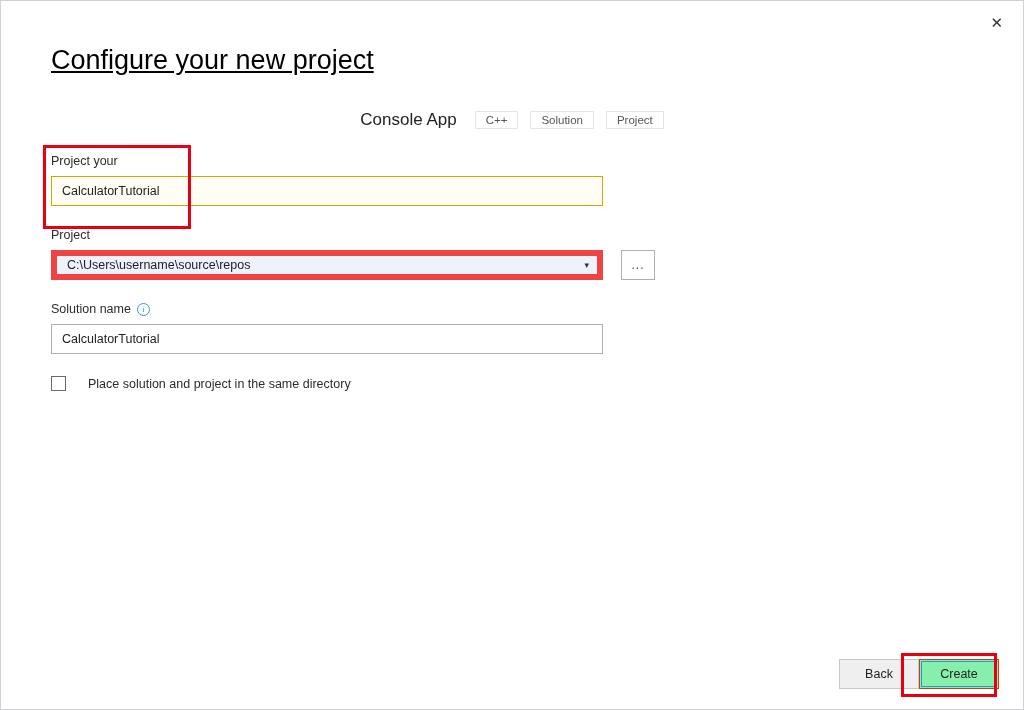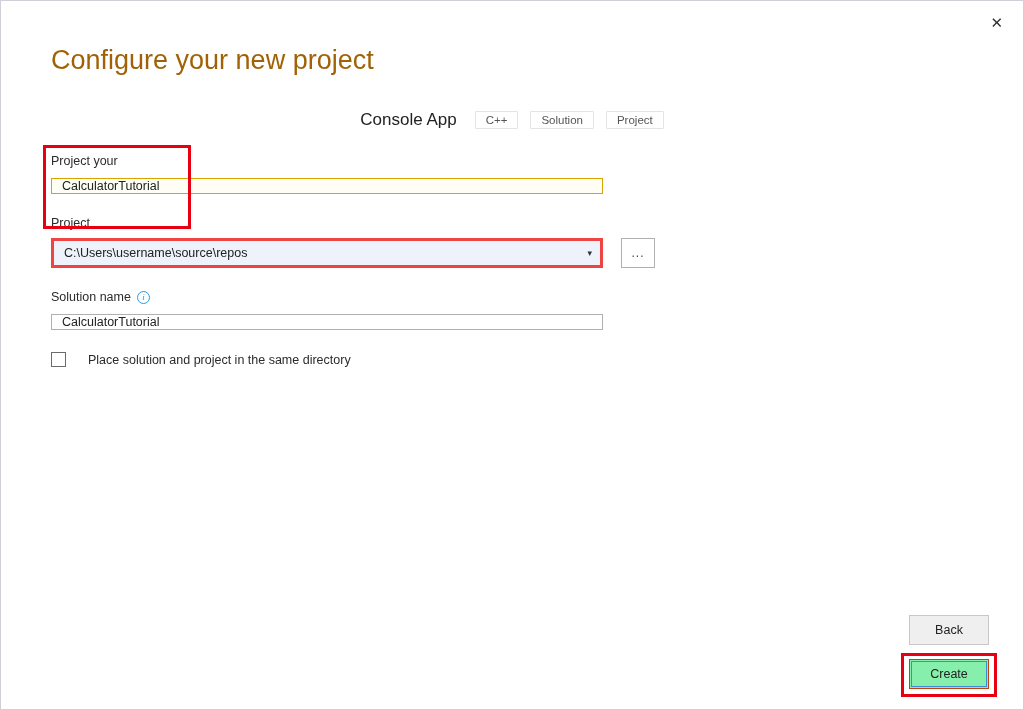--- a/index.html
+++ b/index.html
@@ -26,22 +26,23 @@
       cursor: pointer;
       line-height: 1;
       padding: 4px 6px;
     }
     .content {
       padding: 44px 50px 0 50px;
     }
     h1.page-title {
       font-size: 27px;
       font-weight: 400;
-      color: #a16207;
+      color: #000000;
       margin-bottom: 34px;
+      text-decoration: underline;
     }
     .subtitle-row {
       display: flex;
       align-items: center;
       gap: 12px;
       margin-bottom: 24px;
       justify-content: center;
     }
     .subtitle-row .app-type {
       font-size: 17px;
@@ -77,41 +78,41 @@
       border: 1px solid #3399dd;
       border-radius: 50%;
       color: #3399dd;
       font-size: 9px;
       font-style: italic;
       font-family: Georgia, serif;
       line-height: 1;
     }
     .text-input {
       width: 552px;
-      height: 16px;
+      height: 30px;
       border: 1px solid #b0b0b0;
       padding: 0 10px;
       font-size: 12.5px;
       color: #222;
       outline: none;
       background: #fff;
     }
     .text-input.highlight {
       border-color: #d9a400;
       background: #fffef5;
     }
     .location-row {
       display: flex;
       align-items: center;
       gap: 18px;
     }
     .combo {
       width: 552px;
       height: 30px;
-      border: 3px solid #ef4444;
+      border: 6px solid #ef4444;
       background: #eef2fa;
       display: flex;
       align-items: center;
       justify-content: space-between;
       padding: 0 8px 0 10px;
       font-size: 12.5px;
       color: #222;
       cursor: pointer;
     }
     .combo .caret {
@@ -141,25 +142,23 @@
       background: #fff;
       cursor: pointer;
     }
     .checkbox-label {
       font-size: 12.5px;
       color: #2b2b2b;
     }
     .footer {
       position: absolute;
       bottom: 20px;
-      right: 34px;
-      display: flex;
-      gap: 14px;
-      align-items: center;
-      flex-direction: column;
+      right: 24px;
+      display: flex;
+      align-items: center;
     }
     .btn {
       width: 80px;
       height: 30px;
       font-size: 12.5px;
       cursor: pointer;
       border: 1px solid #c8c8c8;
       background: #efefef;
       color: #222;
     }

